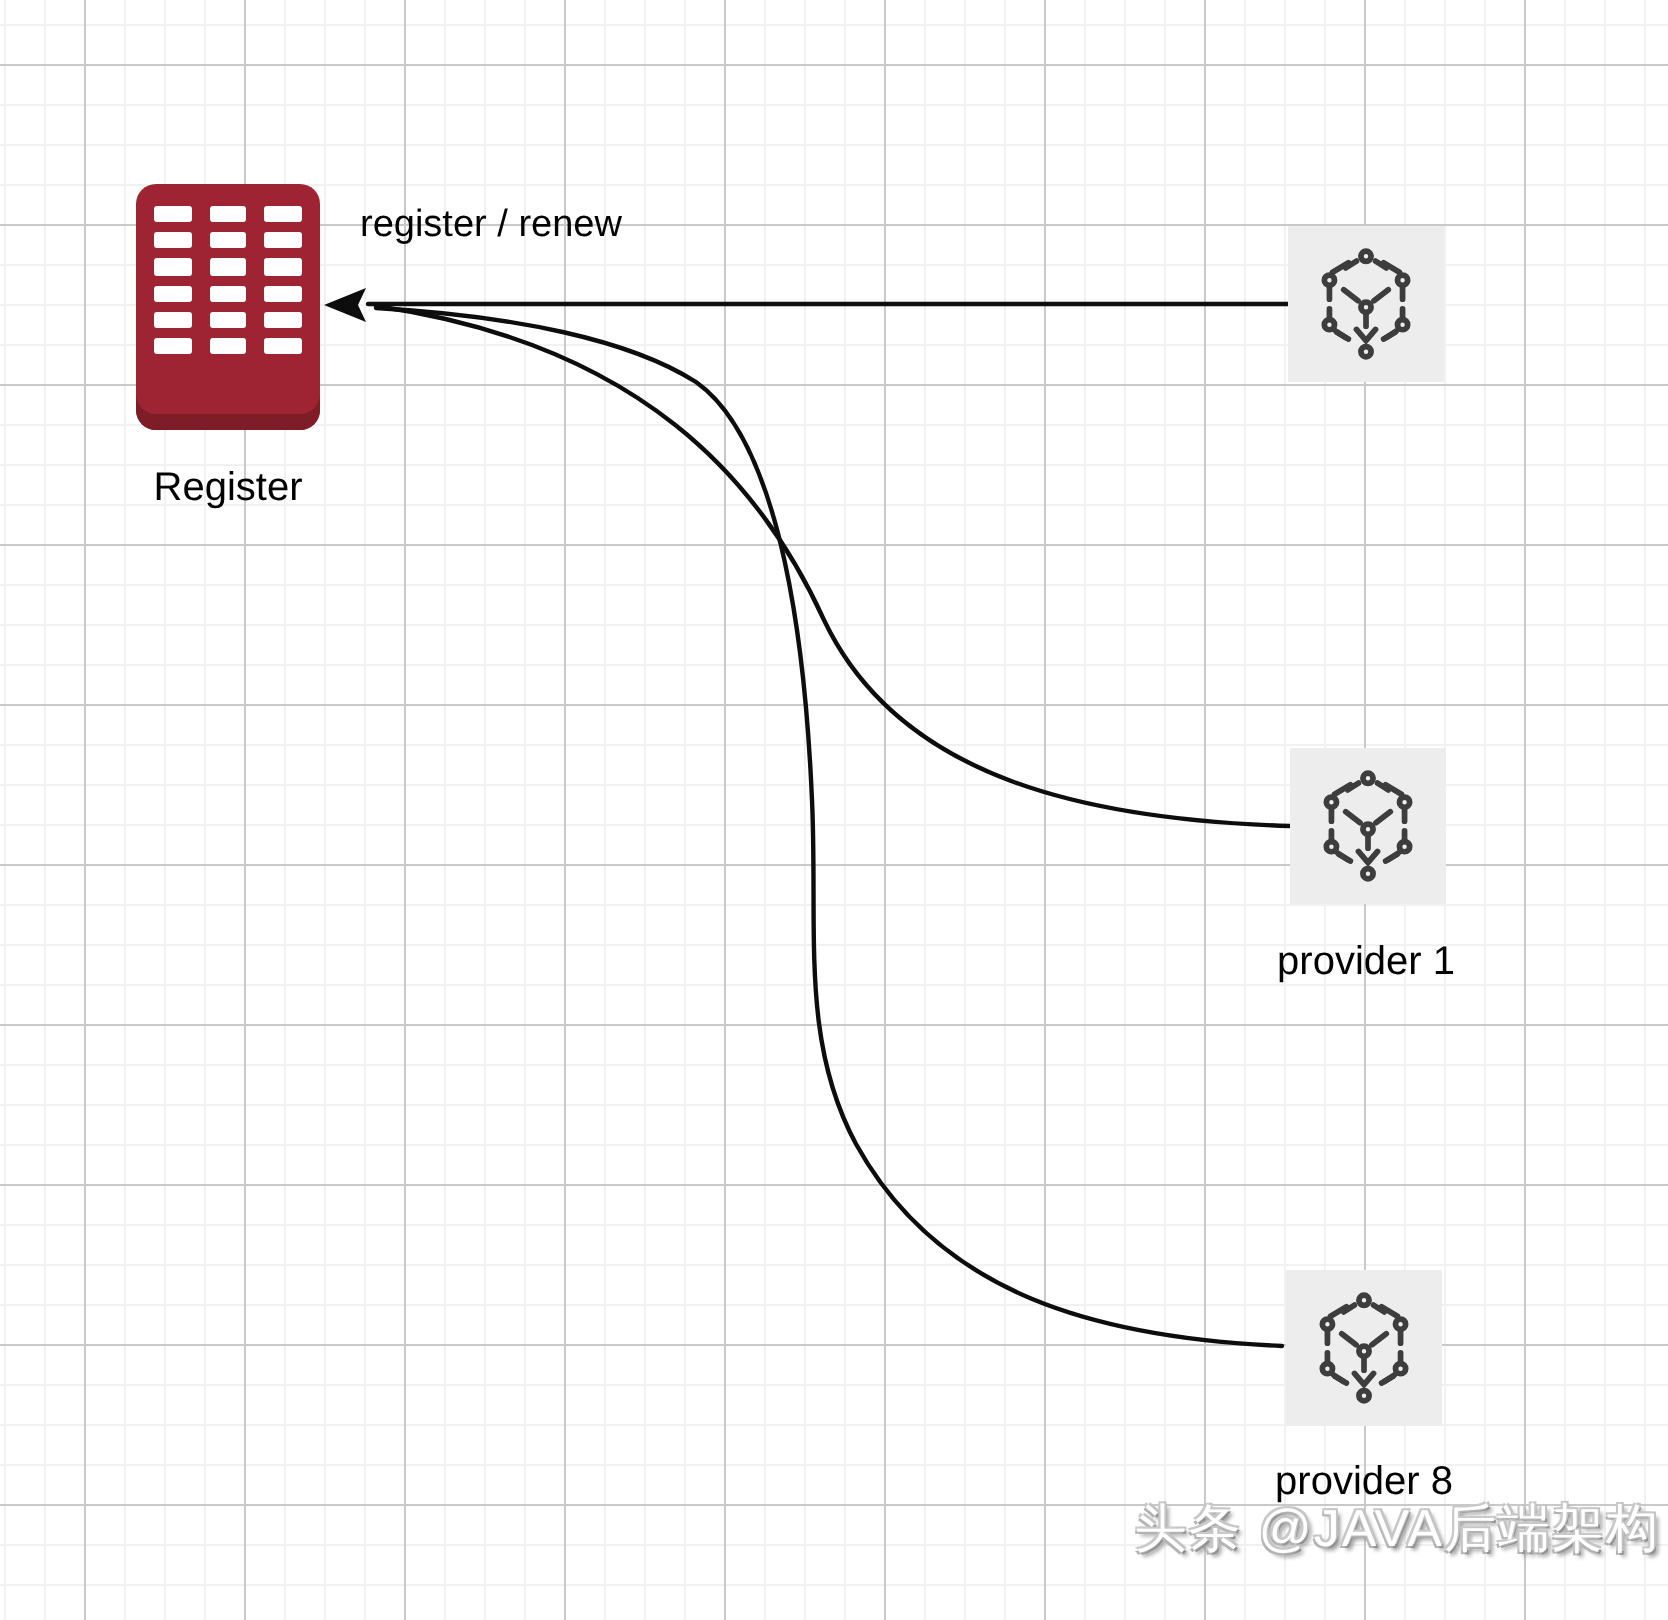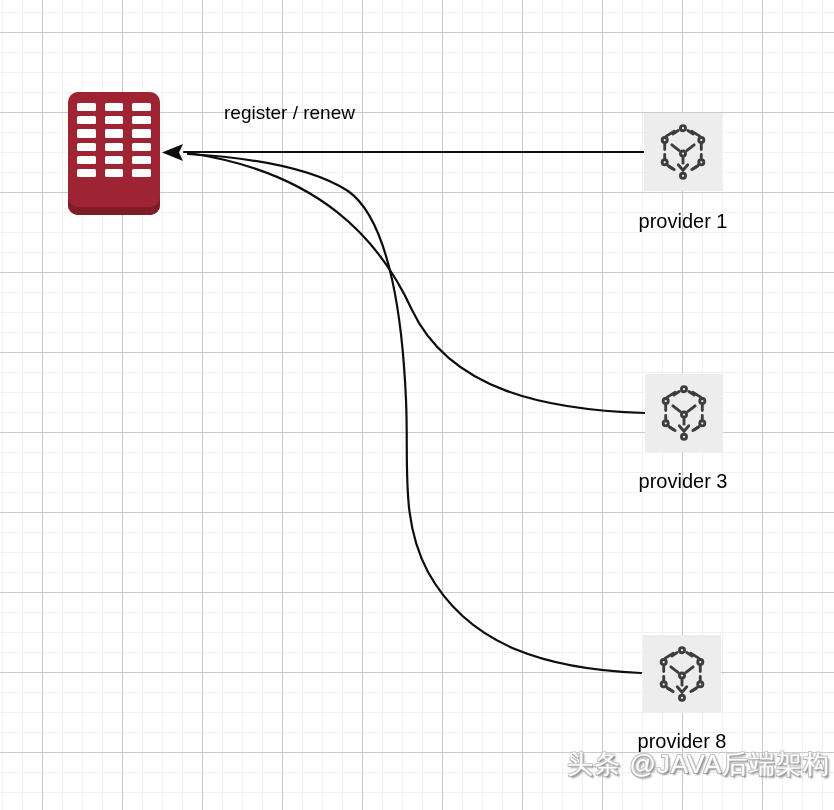--- a/index.html
+++ b/index.html
@@ -34,21 +34,21 @@
   }
   .register-windows i{background:#ffffff;border-radius:1.5px;display:block;}
   .register-label{
     position:absolute;left:39px;top:233px;width:150px;
     text-align:center;font-size:20px;color:#000;
   }
 
   
   .edge-label{
     position:absolute;left:180px;top:102px;
-    font-size:19px;color:#000;white-space:nowrap;margin-left:44px;
+    font-size:19px;color:#000;white-space:nowrap;
   }
 
   
   .provider-icon{
     position:absolute;width:78px;height:78px;background:#ededed;
     display:flex;align-items:center;justify-content:center;
   }
   .provider-icon.p1{left:644px;top:113px;}
   .provider-icon.p2{left:645px;top:374px;}
   .provider-icon.p3{left:643px;top:635px;}
@@ -132,36 +132,36 @@
         <i></i>
         <i></i>
       <i></i>
         <i></i>
         <i></i>
       <i></i>
         <i></i>
         <i></i>
     </div>
   </div>
+  <div class="register-label">Register</div>
 
   <div class="edge-label">register / renew</div>
 
   <div class="provider-icon p1">
     <svg width="58" height="62">
         <use href="#cube"></use>
       </svg>
   </div>
-  <div class="provider-label p1">provider 1</div>
 
   <div class="provider-icon p2">
     <svg width="58" height="62">
         <use href="#cube"></use>
       </svg>
   </div>
-  <div class="provider-label p2">provider 3</div>
+  <div class="provider-label p2">provider 1</div>
 
   <div class="provider-icon p3">
     <svg width="58" height="62">
         <use href="#cube"></use>
       </svg>
   </div>
   <div class="provider-label p3">provider 8</div>
 
   <div class="watermark">头条 @JAVA后端架构</div>
 </div>

